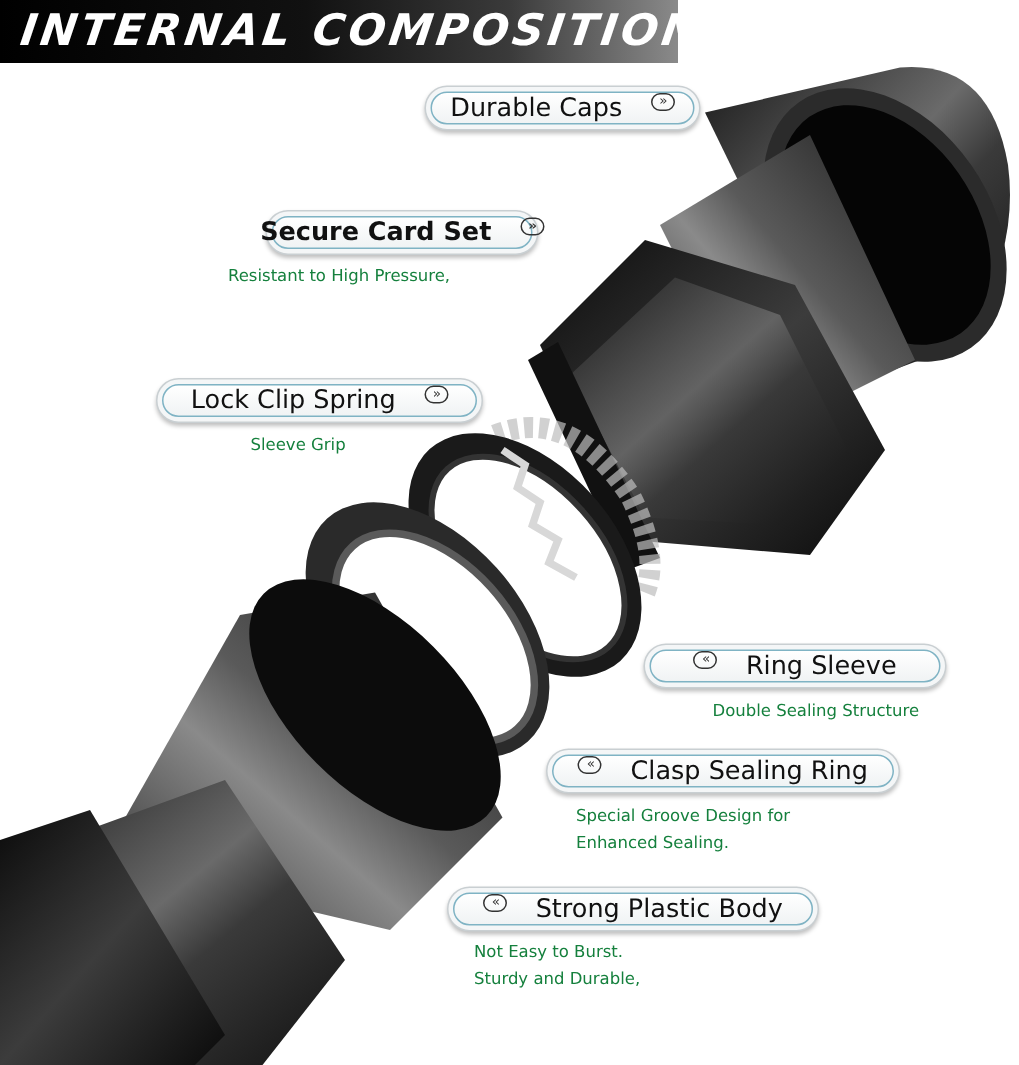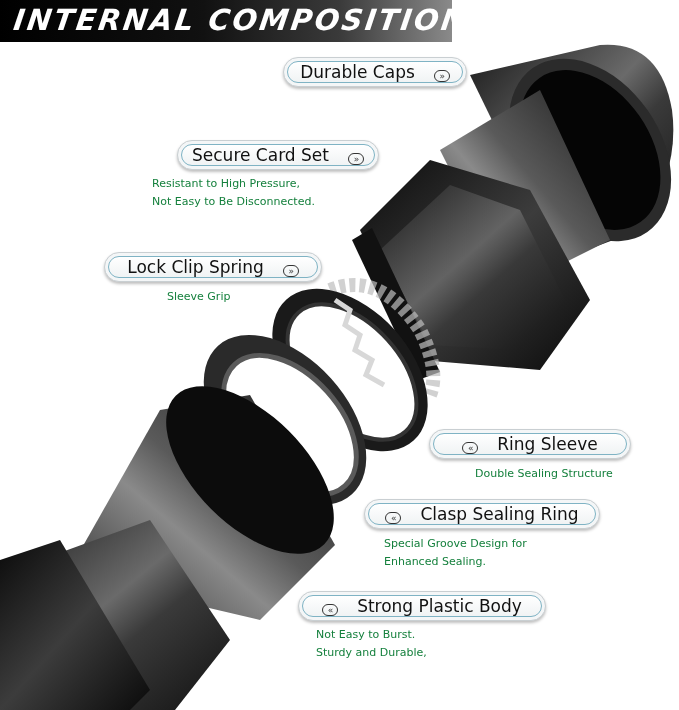--- a/index.html
+++ b/index.html
@@ -7,21 +7,21 @@
   .header{position:absolute;left:0;top:0;width:452px;height:42px;
     background:linear-gradient(90deg,#000 0%,#111 45%,#3a3a3a 75%,#8a8a8a 100%);}
   .header-title{position:absolute;left:14px;top:3px;color:#fff;font-family:"DejaVu Sans",sans-serif;
     font-weight:bold;font-style:italic;font-size:29px;letter-spacing:2.5px;transform:skewX(-8deg);white-space:nowrap;}
   .art{position:absolute;left:0;top:0;}
   .pill{position:absolute;height:30px;border-radius:16px;background:#f4f6f7;
     border:1.5px solid #c9cfd2;box-shadow:0 2px 3px rgba(0,0,0,0.25);
     display:flex;align-items:center;justify-content:center;box-sizing:border-box;}
   .pill-inner{position:absolute;left:3px;right:3px;top:3px;bottom:3px;border:1.5px solid #7fb3c4;border-radius:13px;
     background:linear-gradient(180deg,#ffffff 0%,#f0f3f4 100%);}
-  .pill-content{position:relative;display:flex;align-items:flex-end;gap:19px;font-size:17px;color:#111;white-space:nowrap;}
+  .pill-content{position:relative;display:flex;align-items:flex-start;gap:19px;font-size:17px;color:#111;white-space:nowrap;}
   .chev{display:inline-flex;width:16px;height:12px;border:1.2px solid #333;border-radius:7px;
     align-items:center;justify-content:center;font-size:9px;line-height:1;color:#333;letter-spacing:-1px;box-sizing:border-box;}
   .desc{position:absolute;font-size:11px;color:#15803d;line-height:18px;white-space:nowrap;}
 </style>
 </head>
 <body>
 
 <svg class="art" width="679" height="710" viewBox="0 0 679 710">
   <defs>
     <linearGradient id="metal" x1="0" y1="0" x2="1" y2="1">
@@ -86,30 +86,29 @@
 </div>
 
 <div class="pill" style="left:283px;top:57px;width:184px;">
   <div class="pill-inner"></div>
   <div class="pill-content">
     <span>Durable Caps</span>
     <span class="chev">»</span>
   </div>
 </div>
 
-<div class="pill" style="left:177px;top:140px;width:202px;">
+<div class="pill" style="left:177px;top:140px;width:182px;font-weight:bold;">
   <div class="pill-inner"></div>
   <div class="pill-content">
     <span>Secure Card Set</span>
     <span class="chev">»</span>
   </div>
 </div>
 <div class="desc" style="left:152px;top:175px;">
   <div>Resistant to High Pressure,</div>
-  <div>Not Easy to Be Disconnected.</div>
 </div>
 
 <div class="pill" style="left:104px;top:252px;width:218px;">
   <div class="pill-inner"></div>
   <div class="pill-content">
     <span>Lock Clip Spring</span>
     <span class="chev">»</span>
   </div>
 </div>
 <div class="desc" style="left:167px;top:288px;">

